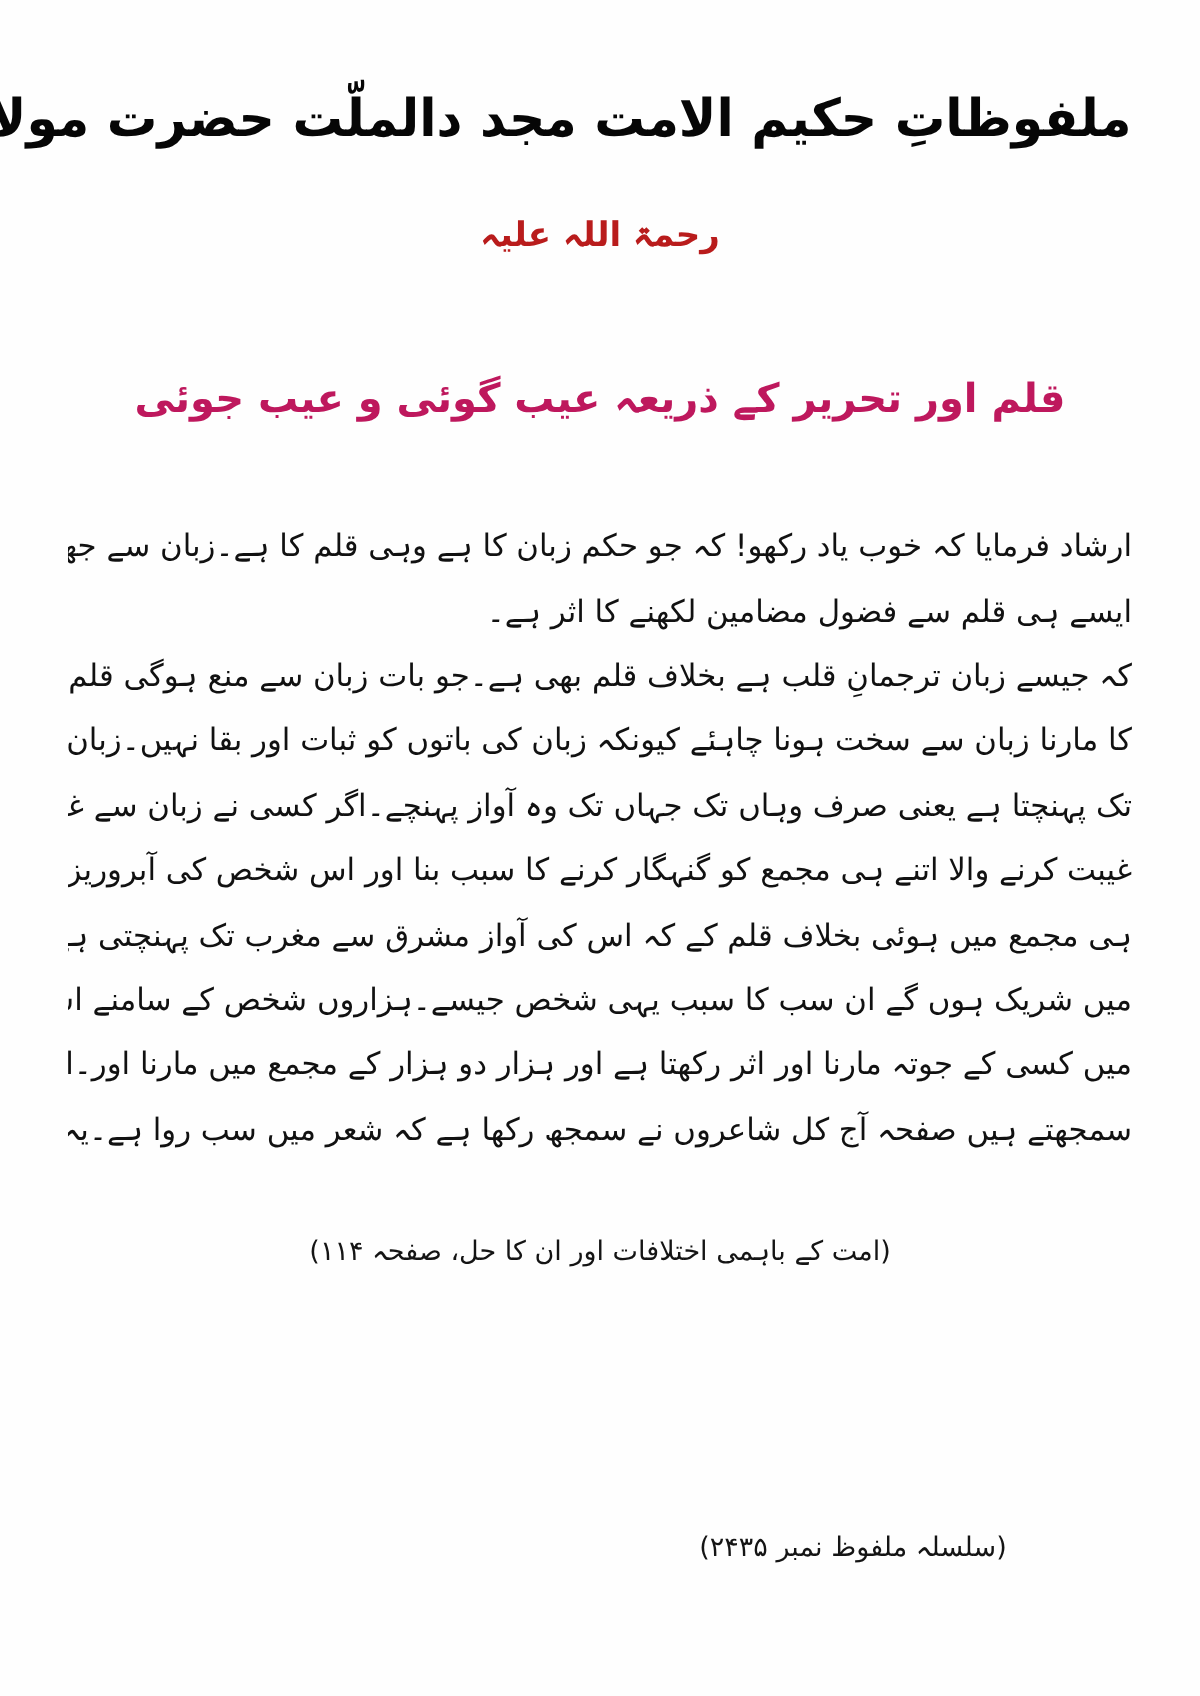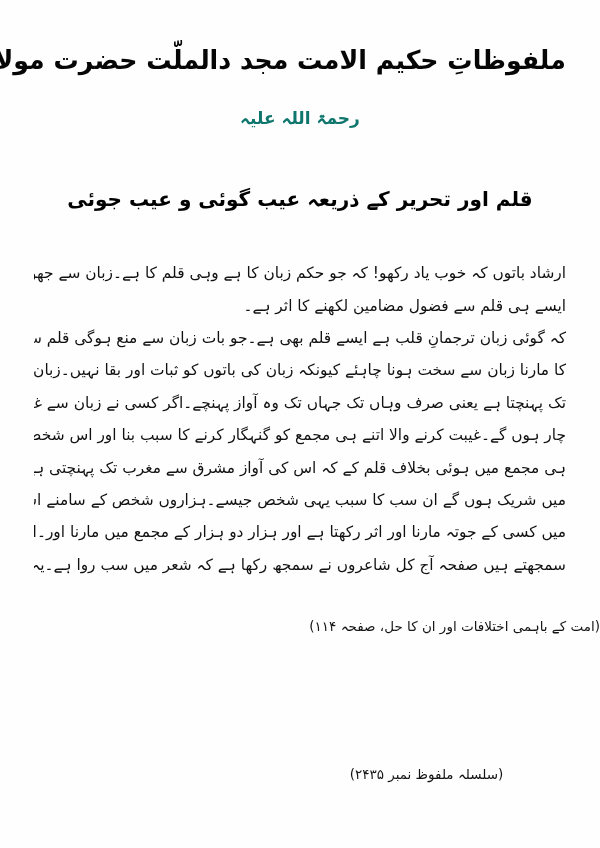--- a/index.html
+++ b/index.html
@@ -41,31 +41,31 @@
     margin: 0;
     white-space: nowrap;
     transform: scaleX(0.97);
   }
 
   .doc-subtitle-honorific {
     font-size: 17px;
     font-weight: 700;
     line-height: 1.5;
     margin-top: 26px;
-    color: #0f766e;
+    color: #b91c1c;
   }
 
   
   .section-heading {
     margin-top: 52px;
     text-align: center;
     font-size: 20px;
     font-weight: 700;
     line-height: 1.6;
-    color: #000000;
+    color: #be185d;
     padding: 0 30px;
   }
 
   
   .body-block {
     margin-top: 42px;
     padding: 0 34px 0 34px;
   }
 
   .body-line {
@@ -82,20 +82,21 @@
     justify-content: space-between;
   }
 
   .body-line > span {
     display: inline-block;
   }
 
   
   .citation {
     margin-top: 34px;
+    text-align: center;
     font-size: 13.5px;
     line-height: 1.7;
     color: #141414;
     font-weight: 500;
   }
 
   
   .series-note {
     position: absolute;
     bottom: 66px;
@@ -119,41 +120,40 @@
 
   <div class="header-block">
     <div class="doc-title">ملفوظاتِ حکیم الامت مجد دالملّت حضرت مولانا محمد اشرف علی تھانوی</div>
     <div class="doc-subtitle-honorific">رحمۃ اللہ علیہ</div>
   </div>
 
   <div class="section-heading">قلم اور تحریر کے ذریعہ عیب گوئی و عیب جوئی</div>
 
   <div class="body-block">
     <div class="body-line">
-      <span>ارشاد باتوں کہ خوب یاد رکھو! کہ جو حکم زبان کا ہے وہی قلم کا ہے۔</span>
+      <span>ارشاد فرمایا کہ خوب یاد رکھو! کہ جو حکم زبان کا ہے وہی قلم کا ہے۔</span>
       <span>زبان سے جھوٹ بولنا، غیبت کرنا</span>
     </div>
     <div class="body-line">
       <span>ایسے ہی قلم سے فضول مضامین لکھنے کا اثر ہے۔</span>
 
     </div>
     <div class="body-line">
-      <span>کہ گوئی زبان ترجمانِ قلب ہے ایسے قلم بھی ہے۔</span>
+      <span>کہ جیسے زبان ترجمانِ قلب ہے بخلاف قلم بھی ہے۔</span>
       <span>جو بات زبان سے منع ہوگی قلم سے کیوں نہ منع ہوگی بلکہ قلم</span>
     </div>
     <div class="body-line">
       <span>کا مارنا زبان سے سخت ہونا چاہئے کیونکہ زبان کی باتوں کو ثبات اور بقا نہیں۔</span>
       <span>زبان کی باتوں کا اثر تھوڑی دور</span>
     </div>
     <div class="body-line">
       <span>تک پہنچتا ہے یعنی صرف وہاں تک جہاں تک وہ آواز پہنچے۔</span>
       <span>اگر کسی نے زبان سے غیبت کی تو سننے والے دو</span>
     </div>
     <div class="body-line">
-      <span>چار ہوں گے۔</span>
       <span>غیبت کرنے والا اتنے ہی مجمع کو گنہگار کرنے کا سبب بنا اور اس شخص کی آبروریزی صرف اتنے</span>
     </div>
     <div class="body-line">
       <span>ہی مجمع میں ہوئی بخلاف قلم کے کہ اس کی آواز مشرق سے مغرب تک پہنچتی ہے۔</span>
 
     </div>
     <div class="body-line">
       <span>میں شریک ہوں گے ان سب کا سبب یہی شخص جیسے۔</span>
       <span>ہزاروں شخص کے سامنے اس کی آبروریزی ہوگی۔</span>
 

